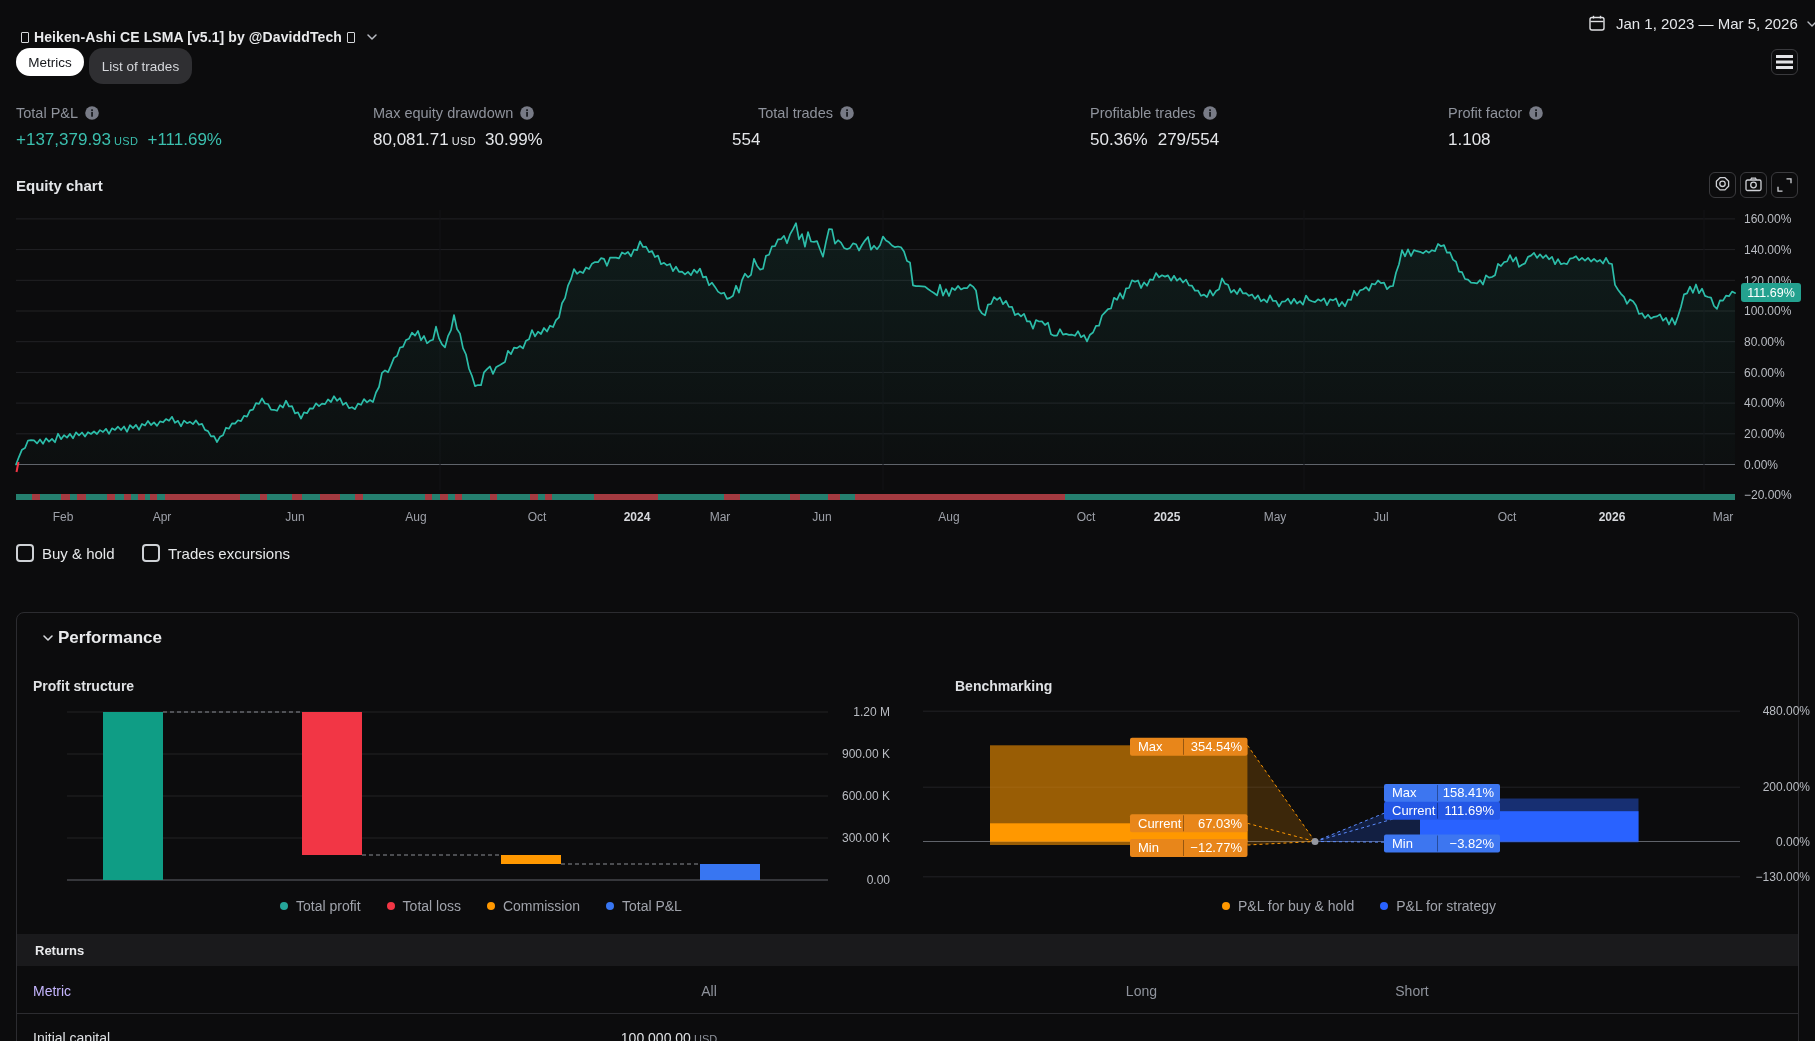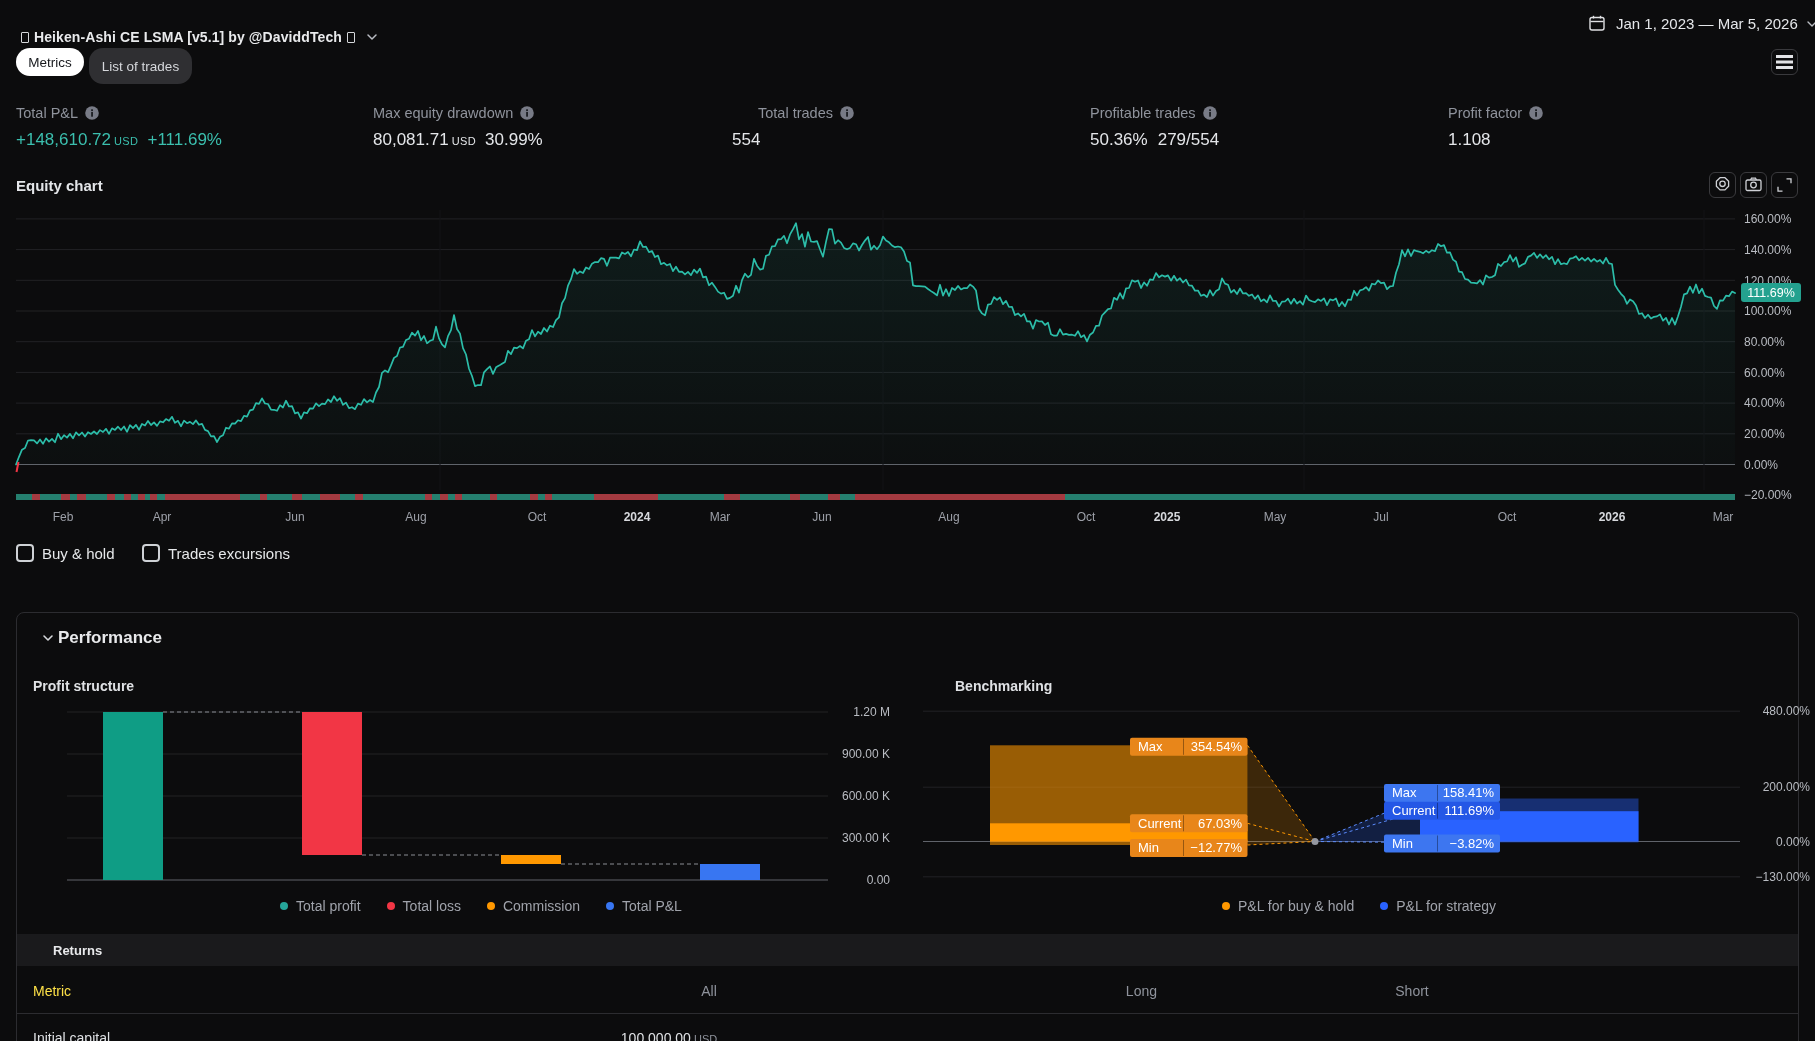--- a/index.html
+++ b/index.html
@@ -59,21 +59,21 @@
     </svg>
 </div>
 <div class="abs" style="left:16px;top:105px;display:flex;align-items:center;">
   <span class="lbl">Total P&amp;L</span>
   <svg width="14" height="14" style="margin-left:7px;" viewBox="0 0 14 14">
       <circle cx="7" cy="7" r="6.8" fill="#787b86"></circle>
       <rect x="6.2" y="6" width="1.7" height="4.7" fill="#16181c"></rect>
       <rect x="6.2" y="3.3" width="1.7" height="1.8" fill="#16181c"></rect>
     </svg>
 </div>
-<div class="abs" style="left:16px;top:130px;"><span class="val teal">+148,610.72</span><span class="val teal usd">USD</span><span class="val teal" style="margin-left:9px;">+111.69%</span></div>
+<div class="abs" style="left:16px;top:130px;"><span class="val teal">+137,379.93</span><span class="val teal usd">USD</span><span class="val teal" style="margin-left:9px;">+111.69%</span></div>
 <div class="abs" style="left:373px;top:105px;display:flex;align-items:center;">
   <span class="lbl">Max equity drawdown</span>
   <svg width="14" height="14" style="margin-left:7px;" viewBox="0 0 14 14">
       <circle cx="7" cy="7" r="6.8" fill="#787b86"></circle>
       <rect x="6.2" y="6" width="1.7" height="4.7" fill="#16181c"></rect>
       <rect x="6.2" y="3.3" width="1.7" height="1.8" fill="#16181c"></rect>
     </svg>
 </div>
 <div class="abs" style="left:373px;top:130px;"><span class="val">80,081.71</span><span class="val usd">USD</span><span class="val" style="margin-left:9px;">30.99%</span></div>
 <div class="abs" style="left:732px;top:105px;display:flex;align-items:center;margin-left:26px;">
@@ -317,20 +317,20 @@
  <span class="item"><span class="dot" style="background:#26a69a"></span>Total profit</span>
  <span class="item"><span class="dot" style="background:#f23645"></span>Total loss</span>
  <span class="item"><span class="dot" style="background:#ff9800"></span>Commission</span>
  <span class="item"><span class="dot" style="background:#3876f2"></span>Total P&amp;L</span>
 </div>
 <div class="leg" style="left:1222px;">
  <span class="item"><span class="dot" style="background:#ff9800"></span>P&amp;L for buy &amp; hold</span>
  <span class="item"><span class="dot" style="background:#2962ff"></span>P&amp;L for strategy</span>
 </div>
 <div class="abs" style="left:17px;top:934px;width:1781px;height:32px;background:#1a1a1c;display:flex;align-items:center;">
-  <span style="color:#e8e9eb;font-size:13px;font-weight:bold;margin-left:24px;padding-left:12px;">Returns</span>
+  <span style="color:#e8e9eb;font-size:13px;font-weight:bold;margin-left:6px;padding-left:12px;">Returns</span>
   </div>
-<div class="abs" style="left:33px;top:983px;color:#fde047;font-size:14px;">Metric</div>
+<div class="abs" style="left:33px;top:983px;color:#c4b5fd;font-size:14px;">Metric</div>
 <div class="abs" style="left:609px;top:983px;width:200px;text-align:center;color:#8f939c;font-size:14px;">All</div>
 <div class="abs" style="left:957px;top:983px;width:200px;text-align:right;color:#8f939c;font-size:14px;">Long</div>
 <div class="abs" style="left:1312px;top:983px;width:200px;text-align:center;color:#8f939c;font-size:14px;">Short</div>
 <div class="abs" style="left:17px;top:1013px;width:1781px;border-top:1px solid #2c2c30;"></div>
 <div class="abs" style="left:33px;top:1030px;color:#dfe1e4;font-size:14px;">Initial capital</div>
 <div class="abs" style="left:569px;top:1030px;width:200px;text-align:center;color:#dfe1e4;font-size:14px;">100,000.00<span style="font-size:11px;color:#8f939c;"> USD</span></div>
 </body></html>

